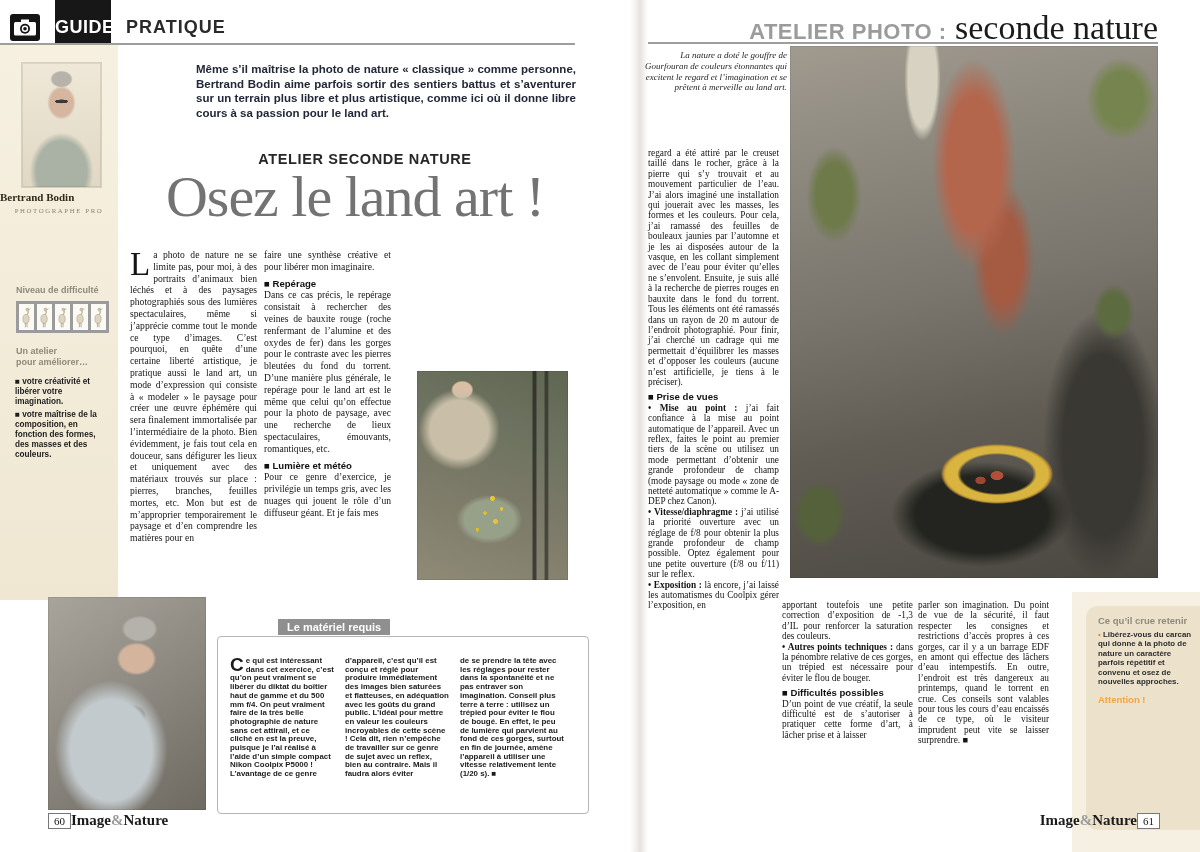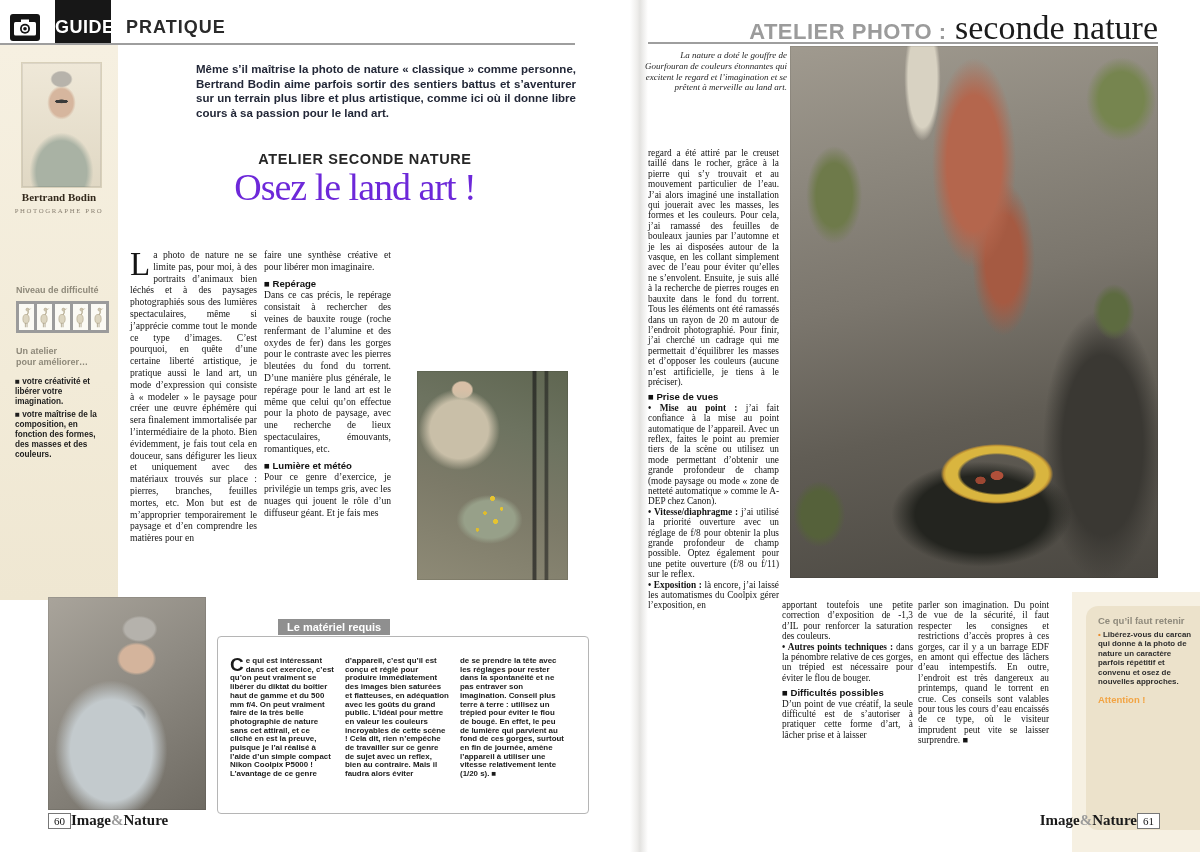--- a/index.html
+++ b/index.html
@@ -19,36 +19,36 @@
 
   
   .cream{background:linear-gradient(180deg,#f6f0e1 0%,#f2ebd8 60%,#efe7d2 100%);}
   .portrait{border:1px solid #d8d0ba;box-shadow:1px 2px 3px rgba(0,0,0,.18);
     background:
       radial-gradient(10px 3px at 50% 31%, #3a3a3a 0 60%, transparent 70%),
       radial-gradient(17px 13px at 50% 13%, #b7b3ab 0 55%, transparent 66%),
       radial-gradient(21px 25px at 50% 32%, #d6b69e 0 55%, transparent 68%),
       radial-gradient(42px 52px at 50% 88%, #a9b2a4 0 60%, transparent 76%),
       linear-gradient(#efe8d8,#e0d8c4);}
-  .author-name{font-weight:bold;font-size:11px;color:#33291c;text-align:center;}
+  .author-name{font-weight:bold;font-size:11px;color:#33291c;text-align:left;}
   .author-role{font-size:6.8px;letter-spacing:1.6px;color:#8a8173;text-align:center;}
   .side-label{font-family:"Liberation Sans",sans-serif;font-weight:bold;font-size:9px;
               color:#8e897a;line-height:1.25;}
   .side-bullets{font-family:"Liberation Sans",sans-serif;font-weight:bold;font-size:8.2px;
                 line-height:10px;color:#1d1d1d;}
   .side-bullets p{margin:0 0 3px 0;}
   .birdstrip{background:#9b9b9b;padding:3px;display:inline-flex;gap:3px;}
   .birdcell{width:15px;height:26px;background:#fbfaf4;display:flex;align-items:center;justify-content:center;}
 
   
   .intro{font-family:"Liberation Sans",sans-serif;font-weight:bold;font-size:11.5px;
          line-height:14.6px;color:#232838;text-align:justify;}
   .kicker{font-family:"Liberation Sans",sans-serif;font-weight:bold;font-size:14.5px;
           letter-spacing:.6px;color:#262626;text-align:center;}
-  .headline{font-size:38px;color:#6d28d9;text-align:center;letter-spacing:-1px;line-height:1;}
+  .headline{font-size:58px;color:#737373;text-align:center;letter-spacing:-1px;line-height:1;}
 
   
   .bcol{font-size:9.6px;line-height:11.8px;text-align:justify;}
   .bcol p{margin:0;}
   .bcol .sp{height:5px;}
   .rcol{font-size:9.3px;line-height:10.4px;text-align:justify;}
   .rcol p{margin:0;}
   .rcol .sp{height:5px;}
   .h-sec{font-family:"Liberation Sans",sans-serif;font-weight:bold;font-size:9.6px;
          color:#111;margin:0 0 1px 0;text-align:left;}
@@ -269,21 +269,21 @@
     <p><span class="blead">• Autres points techniques :</span><span> dans la pénombre relative de ces gorges, un trépied est nécessaire pour éviter le flou de bouger.</span></p>
     <div class="sp"></div>
     <p class="h-sec">■ Difficultés possibles</p>
     <p>D’un point de vue créatif, la seule difficulté est de s’autoriser à pratiquer cette forme d’art, à lâcher prise et à laisser</p>
   </div>
   <div class="abs rcol" style="left:918px;top:600px;width:131px;">
     <p>parler son imagination. Du point de vue de la sécurité, il faut respecter les consignes et restrictions d’accès propres à ces gorges, car il y a un barrage EDF en amont qui effectue des lâchers d’eau intempestifs. En outre, l’endroit est très dangereux au printemps, quand le torrent en crue. Ces conseils sont valables pour tous les cours d’eau encaissés de ce type, où le visiteur imprudent peut vite se laisser surprendre. ■</p>
   </div>
 
   <div class="abs retenir" style="left:1086px;top:606px;width:114px;height:224px;">
-    <p class="ret-title">Ce qu’il faut retenir</p>
+    <p class="ret-title">Ce qu’il crue retenir</p>
     <p class="ret-item"><span class="odot">•</span><span> Libérez-vous du carcan qui donne à la photo de nature un caractère parfois répétitif et convenu et osez de nouvelles approches.</span></p>
     <p class="ret-att">Attention !</p>
   </div>
 
   <div class="abs footer" style="left:1010px;top:812px;width:150px;justify-content:flex-end;">
     <span class="brand"><span>Image</span><span class="amp">&amp;</span><span>Nature</span></span>
     <span class="pagebox" style="background:#fff;">61</span>
   </div>
 
 </div>

